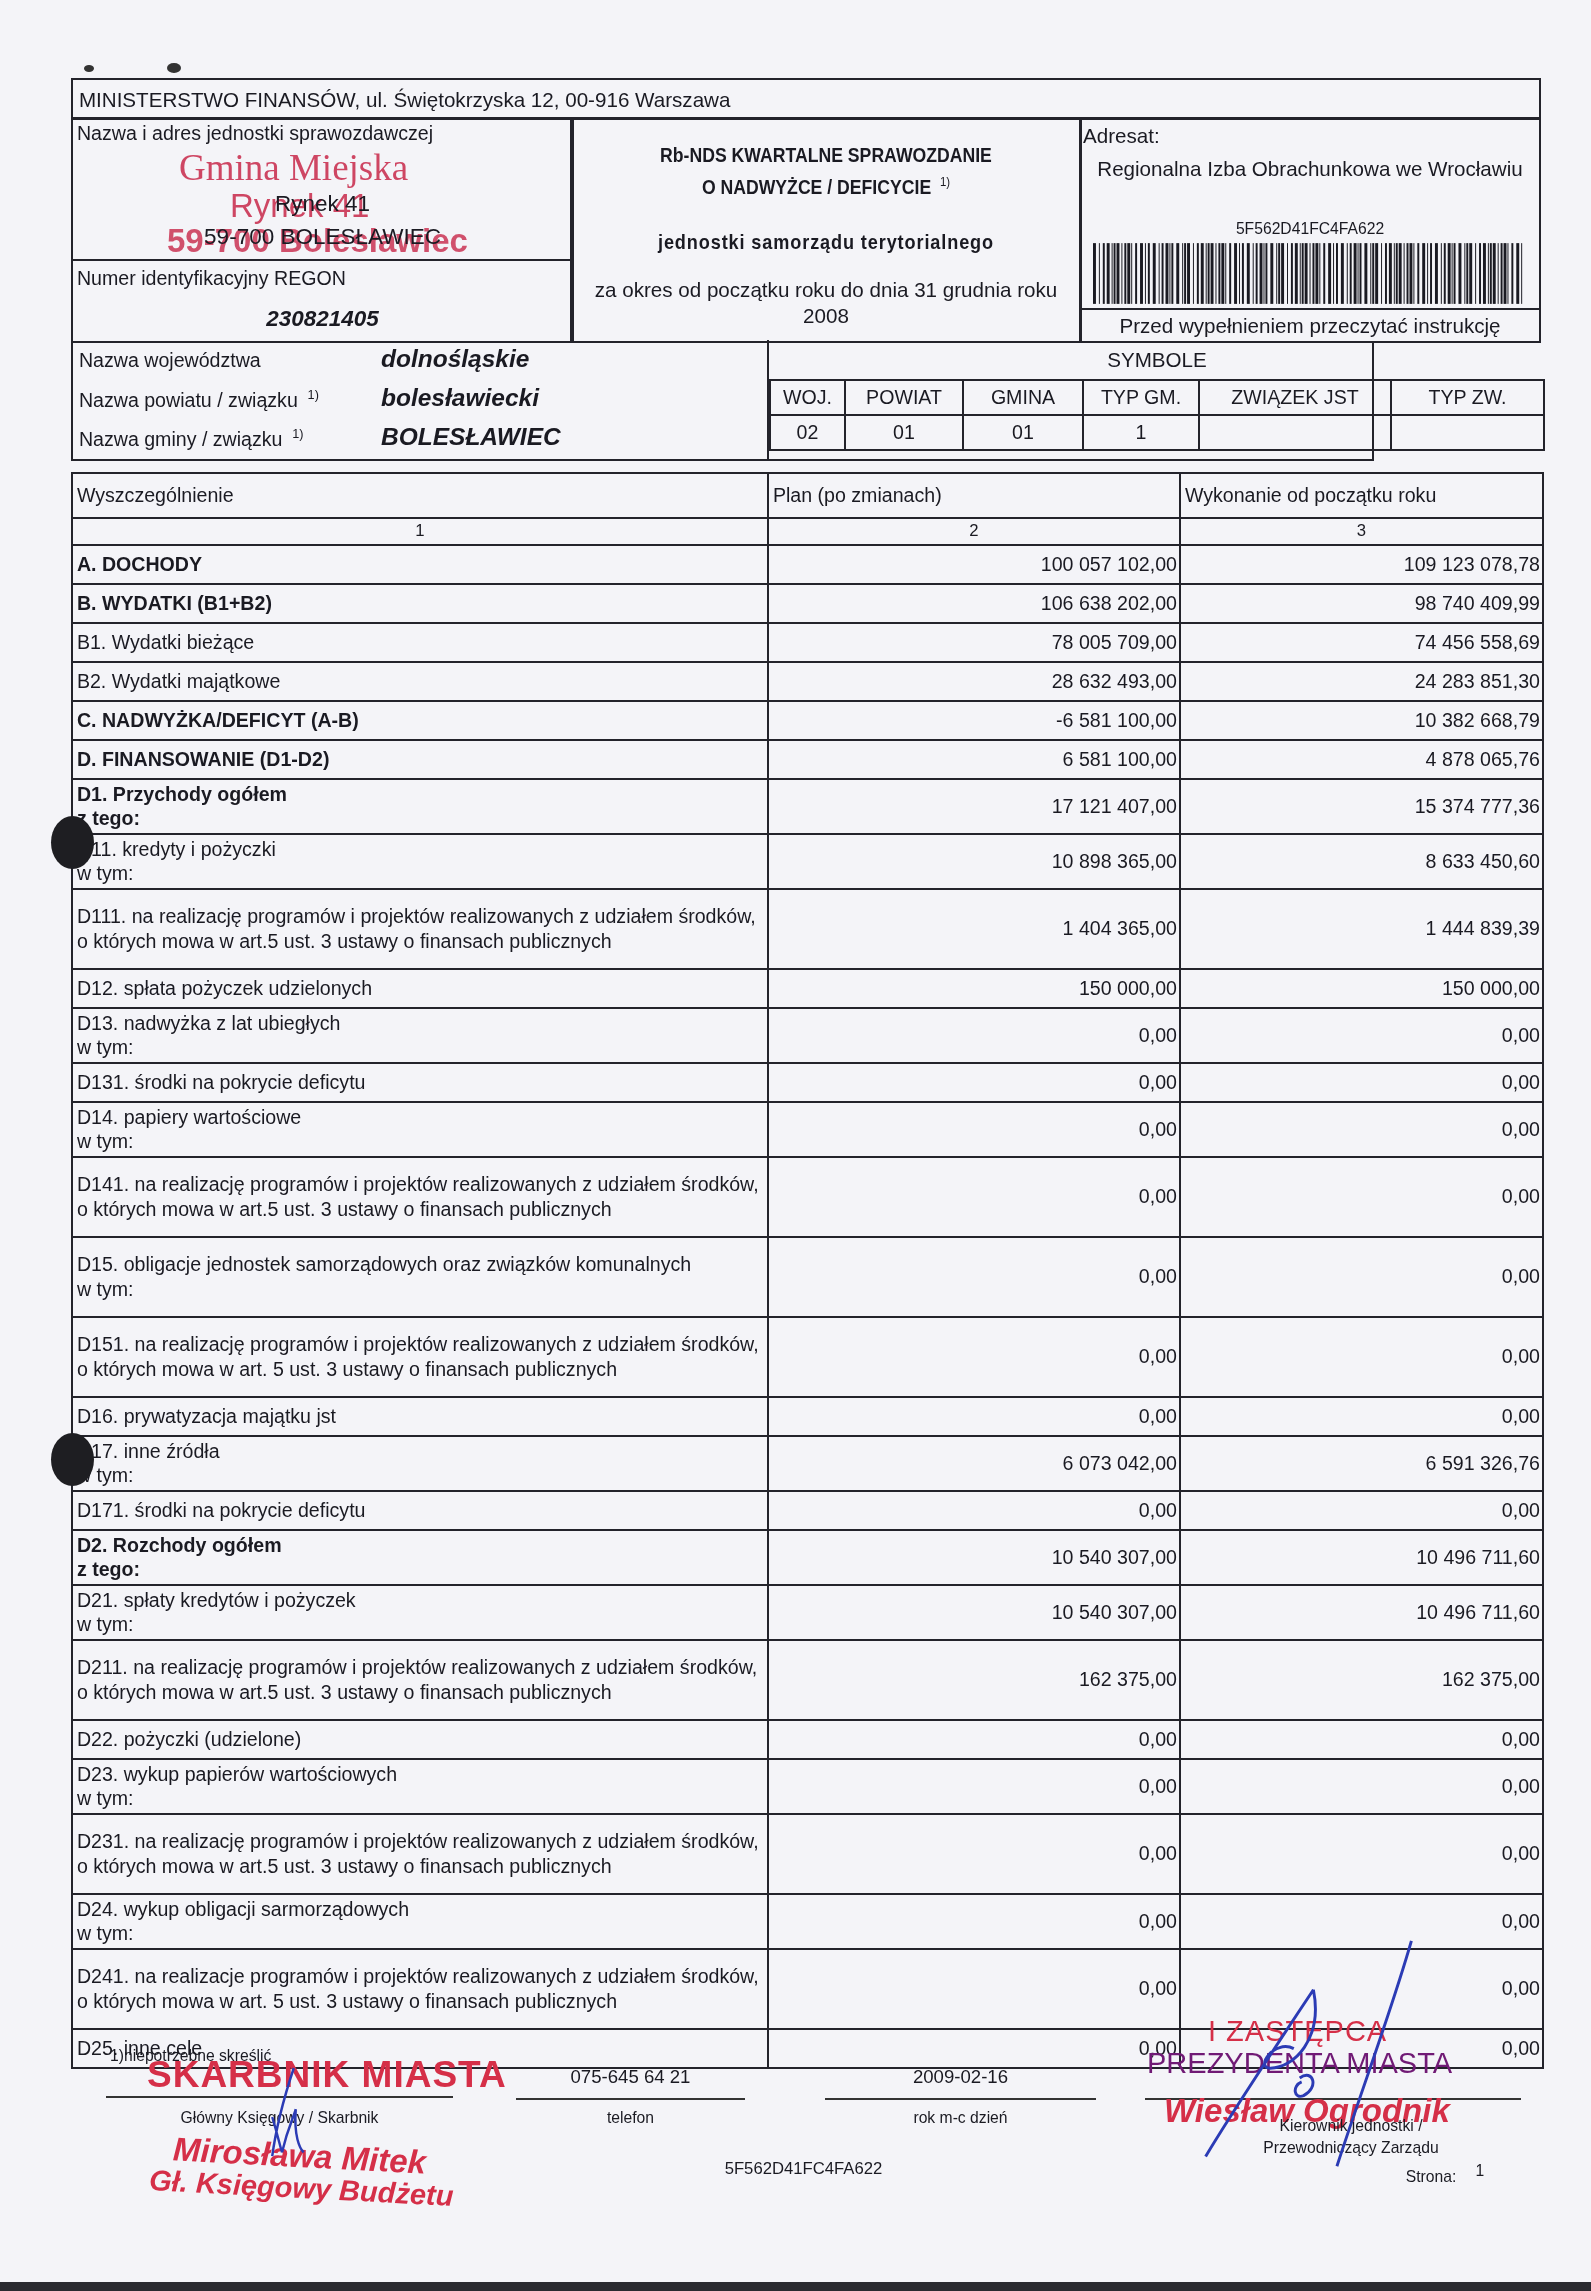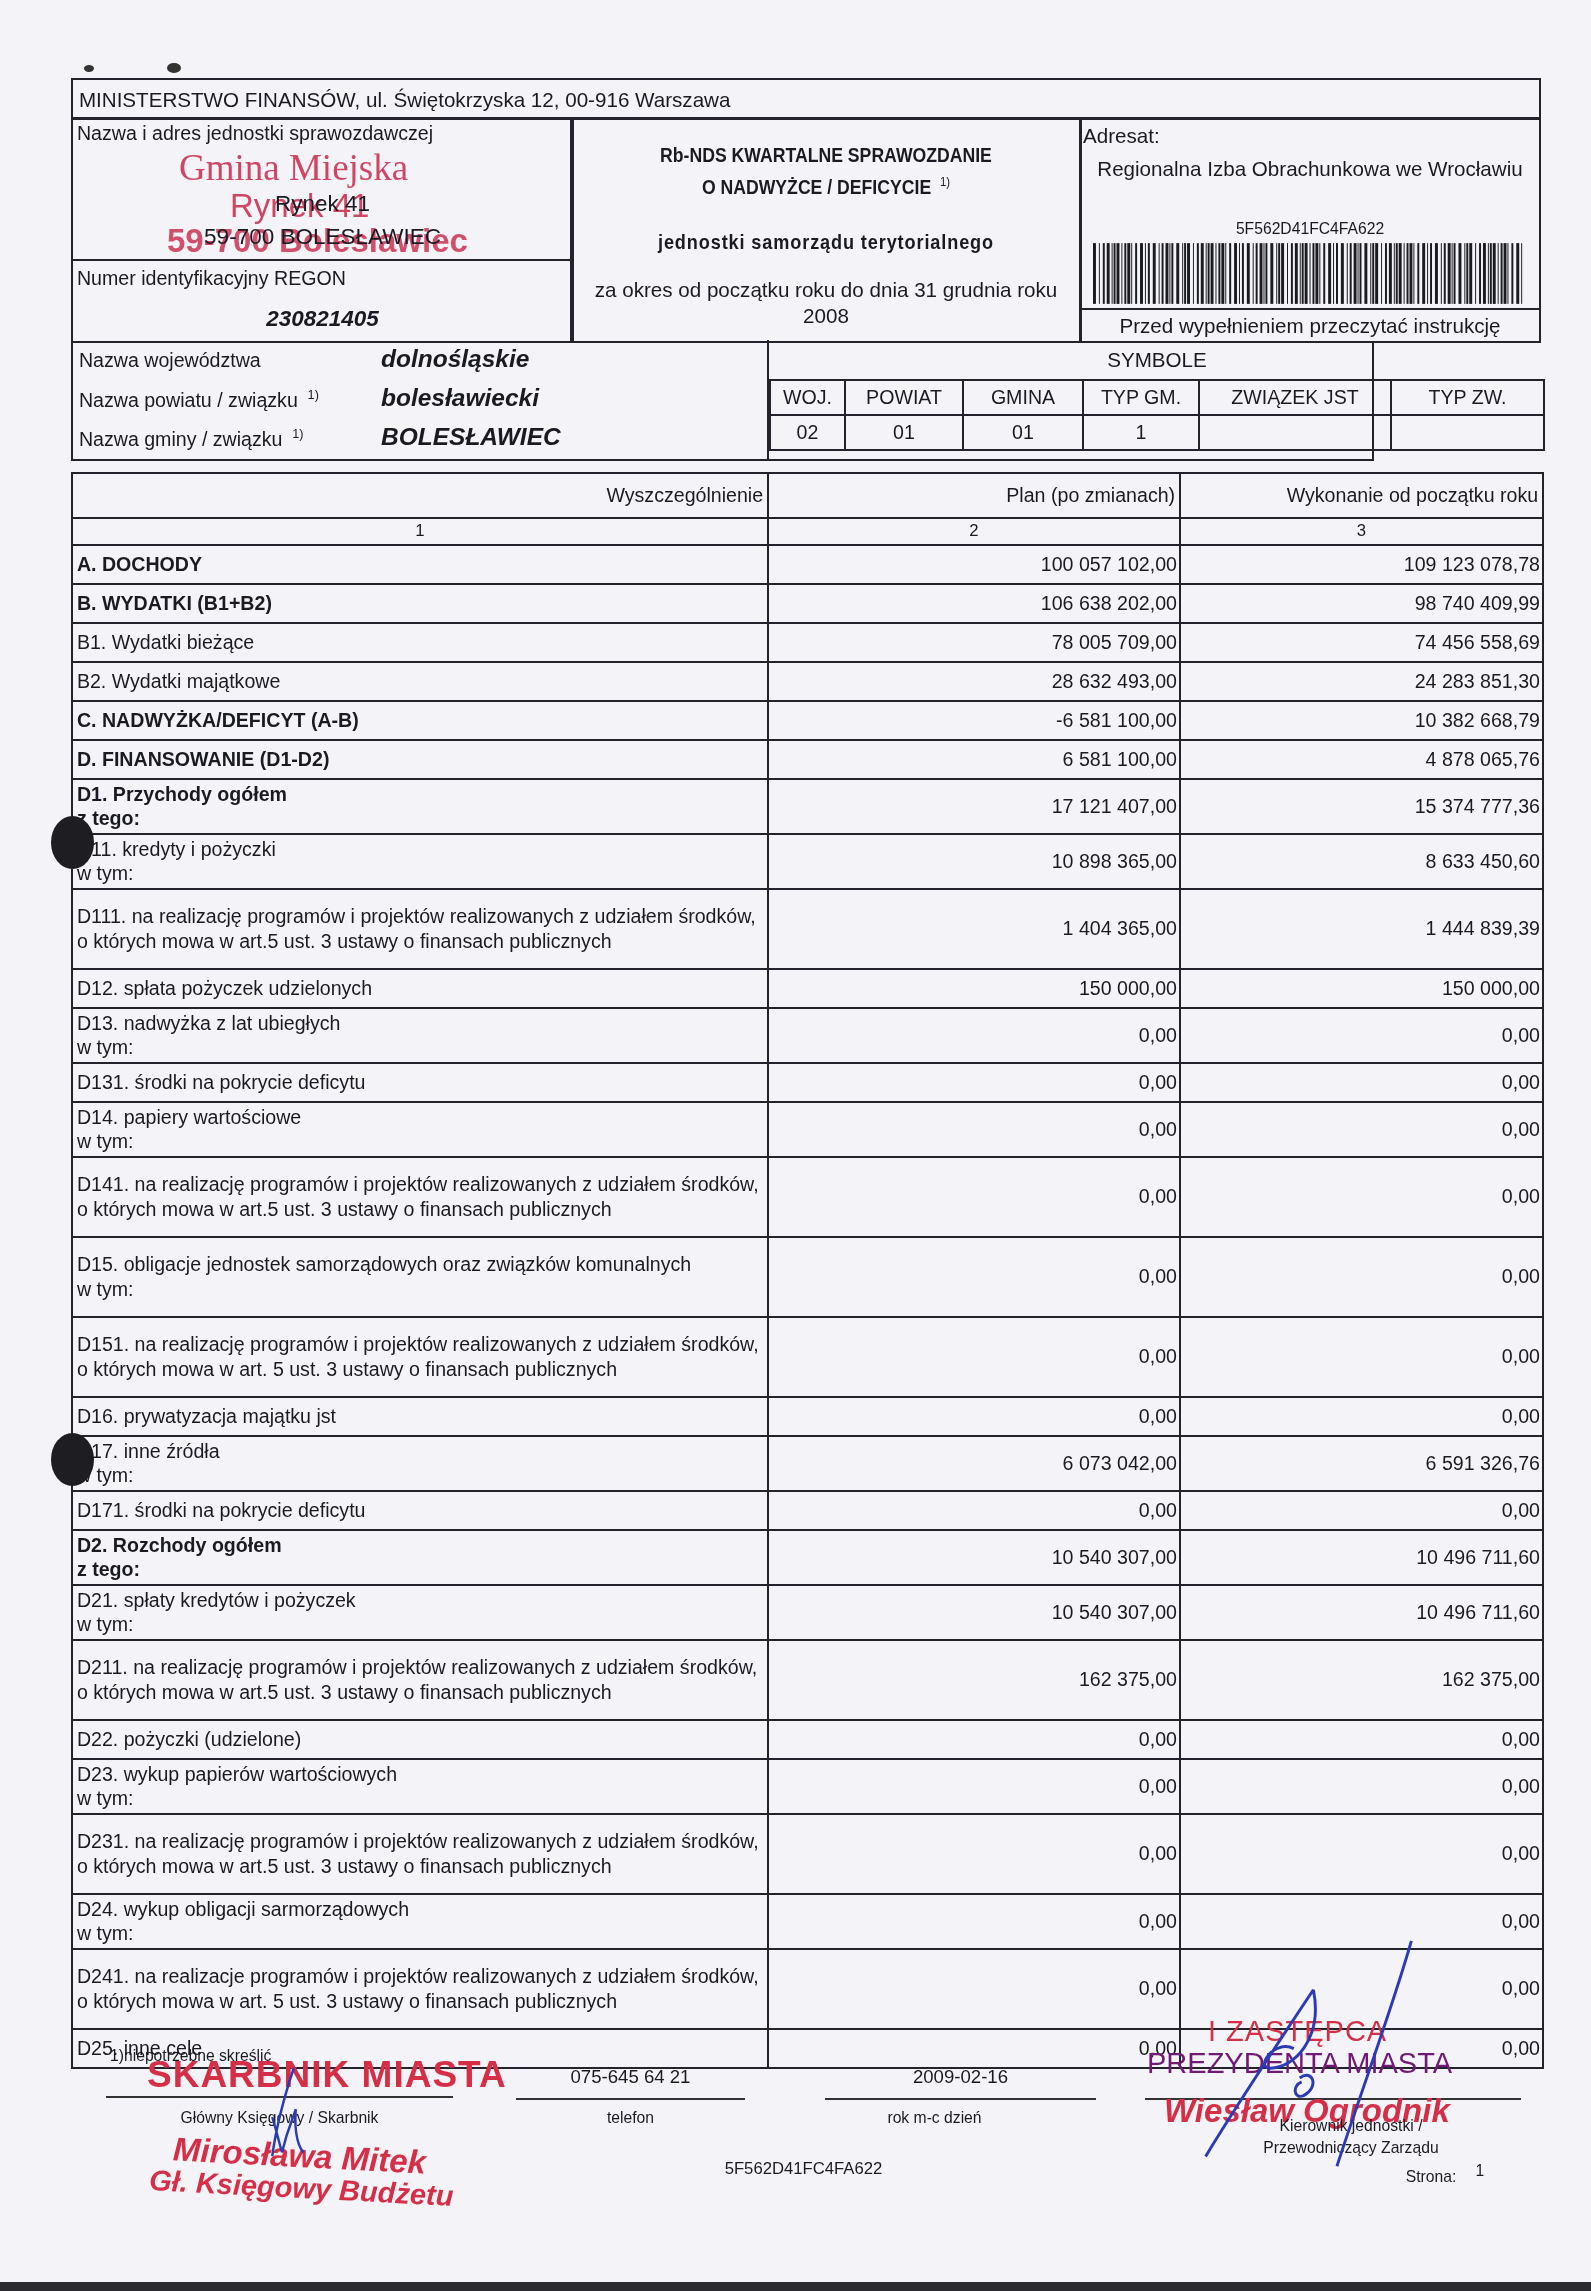--- a/index.html
+++ b/index.html
@@ -49,21 +49,21 @@
   .reg-val { position: absolute; left: 308px; font-size: 24.5px; font-weight: bold; font-style: italic; }
   .reg-row sup { font-size: 12.7px; margin-left: 9.8px; }
   .sym-wrap { position: absolute; left: 694px; top: -2.9px; width: 776px; height: 120px; border-left: 2.9px solid #23232b; }
   .sym-title { position: absolute; left: 0; top: 0; width: 100%; height: 39px; text-align: center; font-size: 20.6px; padding-top: 7.8px; box-sizing: border-box; }
   .sym-grid { position: absolute; left: 0; top: 39px; width: 100%; border-collapse: collapse; }
   .sym-grid td { border: 2.9px solid #23232b; text-align: center; font-size: 19.6px; height: 33px; padding: 0; }
 
   
   .main { position: absolute; left: 71px; top: 472px; width: 1470px; border-collapse: collapse; table-layout: fixed; }
   .main td, .main th { border: 2.9px solid #23232b; padding: 2px 3.9px; font-size: 19.6px; font-weight: normal; vertical-align: middle; line-height: 24.5px; }
-  .main th { text-align: right; height: 39px; }
+  .main th { text-align: left; height: 39px; }
   .main tr.num td { text-align: center; height: 23.5px; font-size: 16.7px; padding: 0; }
   .main td.lbl { text-align: left; white-space: pre-line; }
   .main td.val { text-align: right; padding-right: 2px; }
   .main tr.bold td.lbl { font-weight: bold; }
 
   
   .foot-note { left: 110px; top: 2047px; font-size: 15.7px; }
   .stamp-skarbnik { left: 147px; top: 2054px; font-size: 37px; font-weight: bold; color: #d52f48; letter-spacing: 1px; }
   .line { position: absolute; border-top: 2.9px solid #333; }
   .cap { position: absolute; font-size: 15.7px; text-align: center; }
@@ -445,21 +445,21 @@
   <div class="cap" style="left:106px;top:2109px;width:347px;">Główny Księgowy / Skarbnik</div>
   <div class="abs stamp-name">Mirosława Mitek</div>
   <div class="abs stamp-role">Gł. Księgowy Budżetu</div>
 
   <div class="fv" style="left:516px;top:2066px;width:229px;">075-645 64 21</div>
   <div class="line" style="left:516px;top:2098px;width:229px;"></div>
   <div class="cap" style="left:516px;top:2109px;width:229px;">telefon</div>
 
   <div class="fv" style="left:825px;top:2066px;width:271px;">2009-02-16</div>
   <div class="line" style="left:825px;top:2098px;width:271px;"></div>
-  <div class="cap" style="left:799px;top:2109px;width:271px;">rok m-c dzień</div>
+  <div class="cap" style="left:825px;top:2109px;width:271px;">rok m-c dzień</div>
 
   <div class="fv" style="left:676px;top:2159px;width:255px;font-size:16.7px;">5F562D41FC4FA622</div>
 
   <div class="abs stamp-zastepca">I ZASTĘPCA</div>
   <div class="abs stamp-prez">PREZYDENTA MIASTA</div>
   <div class="line" style="left:1145px;top:2098px;width:376px;"></div>
   <div class="abs stamp-wieslaw">Wiesław Ogrodnik</div>
   <div class="cap" style="left:1243px;top:2117px;width:216px;">Kierownik jednostki /</div>
   <div class="cap" style="left:1243px;top:2139px;width:216px;">Przewodniczący Zarządu</div>
   <div class="cap" style="left:1392px;top:2168px;width:78px;">Strona:</div>

